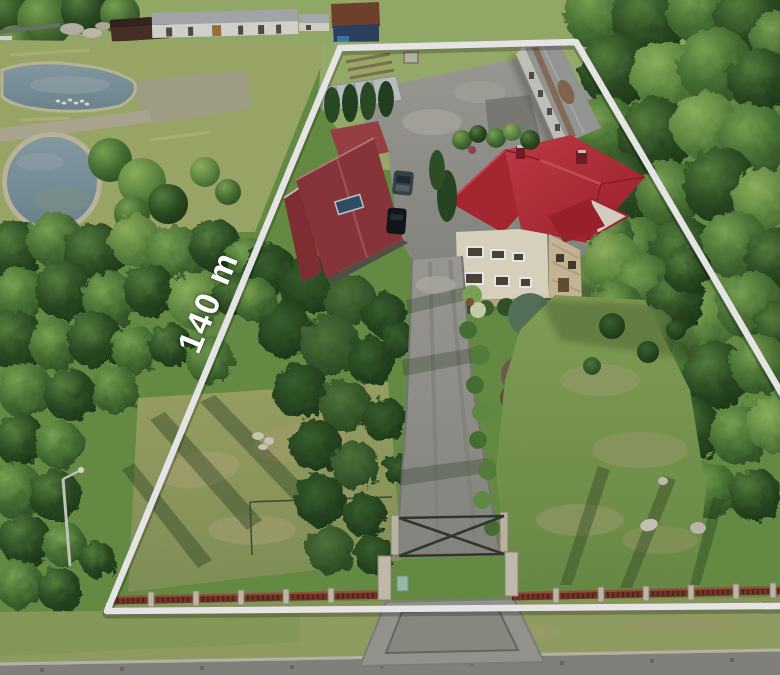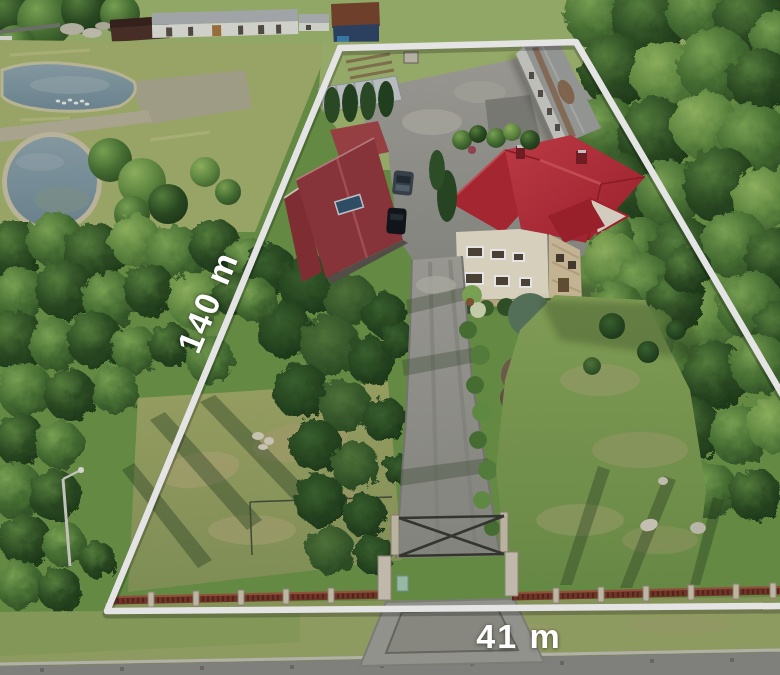--- a/index.html
+++ b/index.html
@@ -502,14 +502,13 @@
 
 <g>
   <path d="M340,51 L576,45 L782,397 M340,51 L107,614 M107,614 L780,609" stroke="rgba(0,0,0,.22)" stroke-width="9" fill="none" stroke-linecap="round" stroke-linejoin="round"></path>
   <path d="M340,48 L576,42 L782,394 M340,48 L107,611 M107,611 L780,606" stroke="#ffffff" stroke-width="6.5" fill="none" stroke-linecap="round" stroke-linejoin="round"></path>
 </g>
 
 <rect x="0" y="0" width="780" height="675" filter="url(#grain)" opacity=".10"></rect>
 </svg>
 
 <div class="measure-label depth">140 m</div>
-<div class="measure-label width">41 m</div>
 </div>
 
 </body></html>

